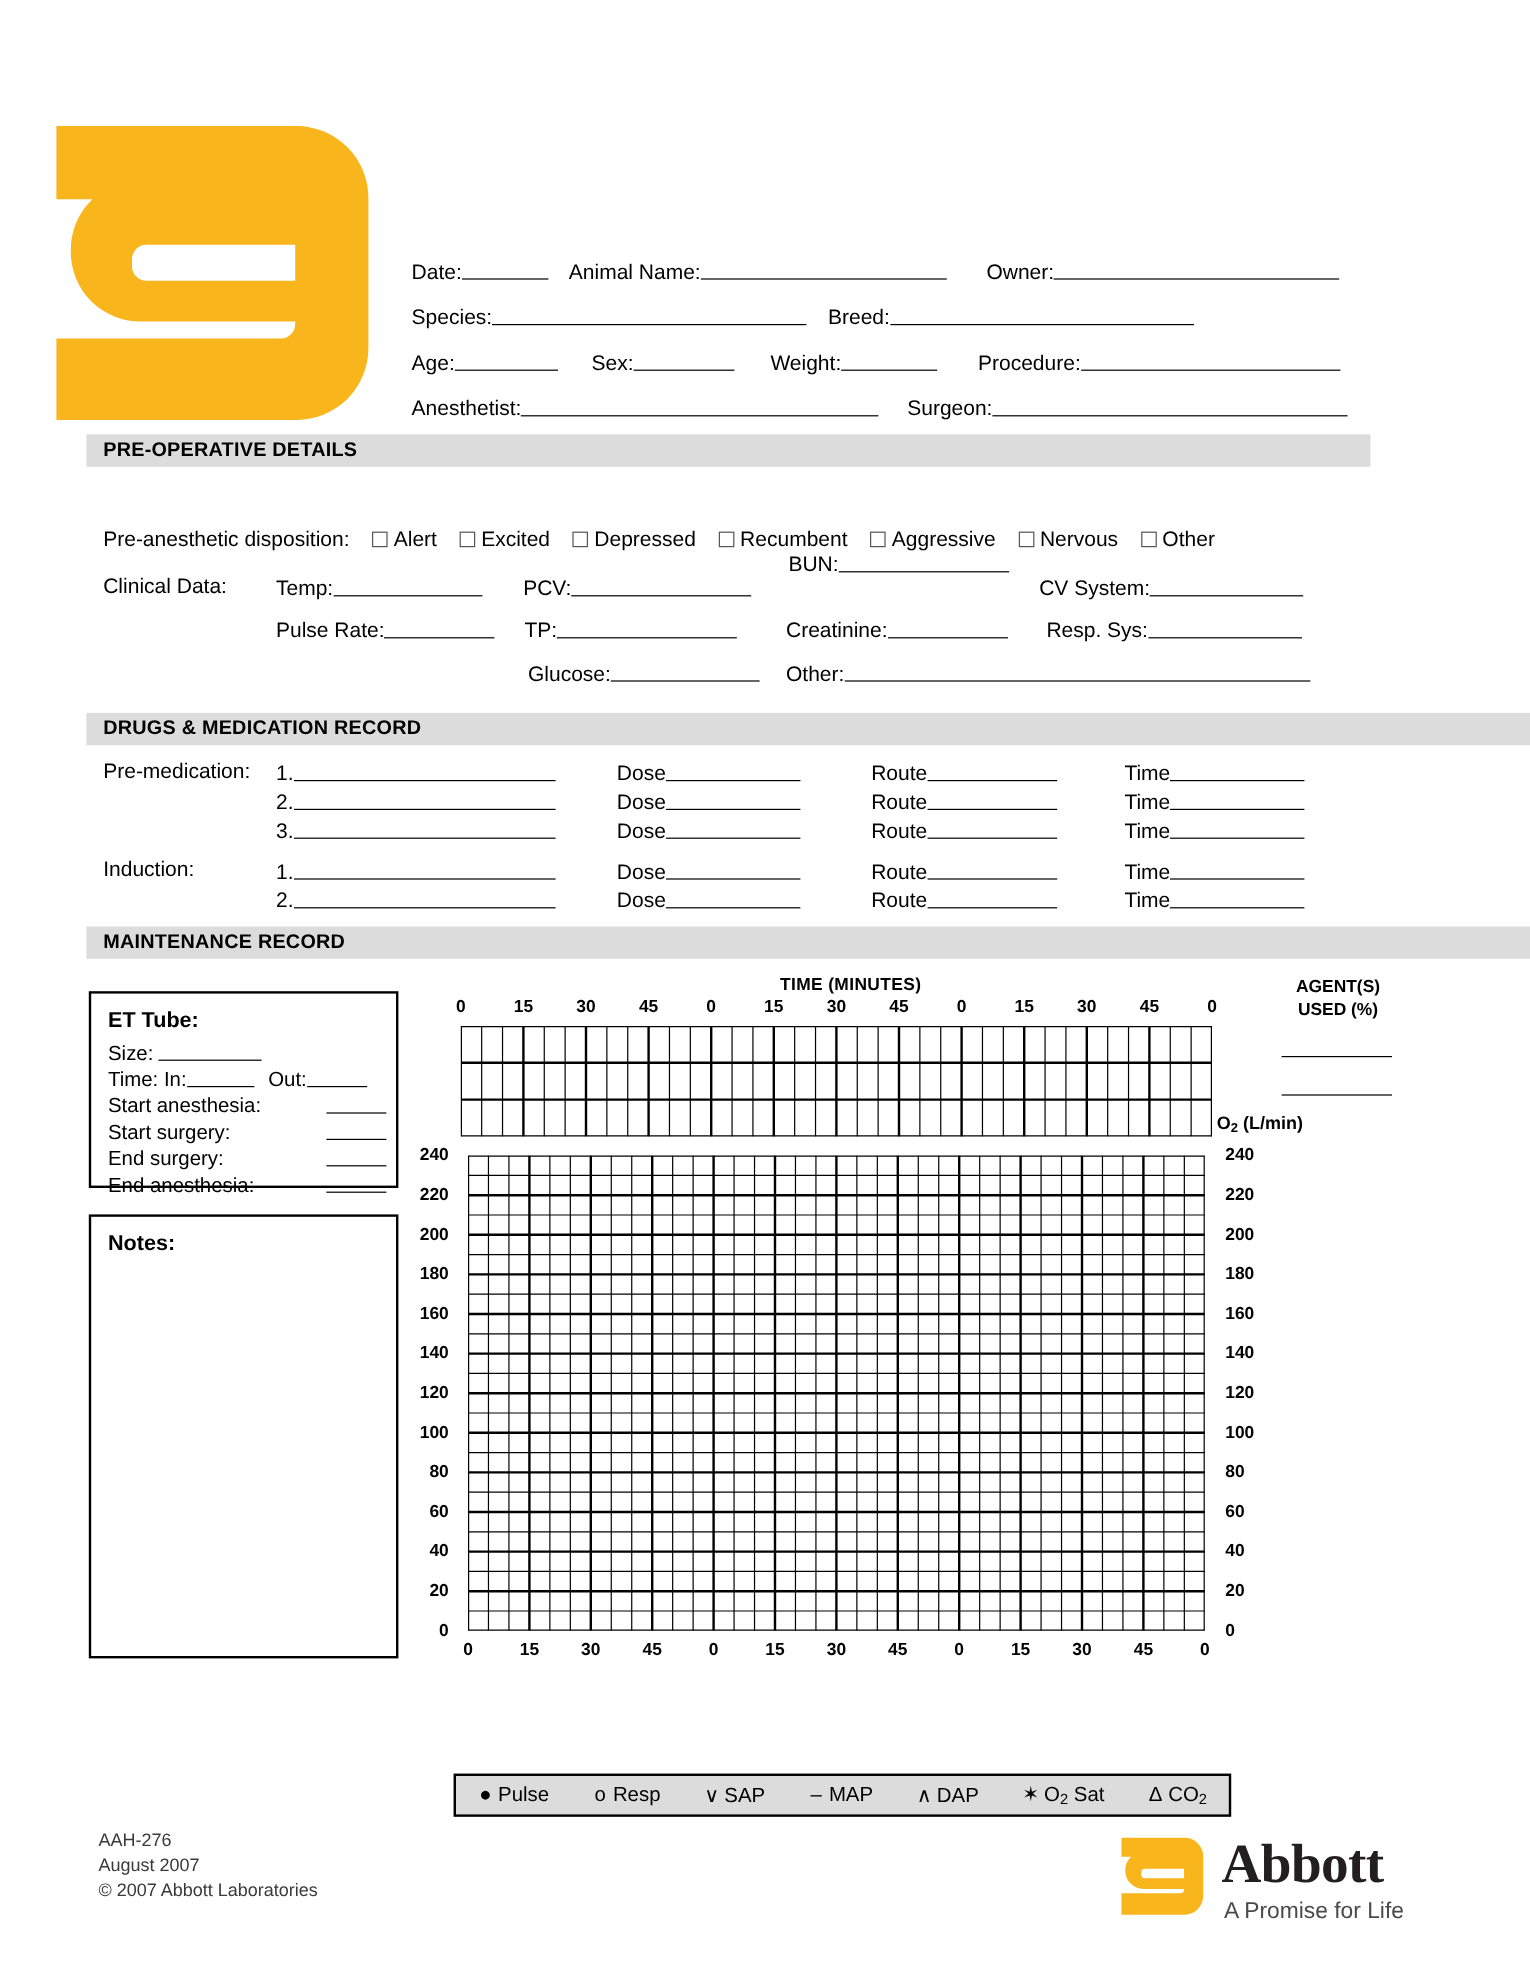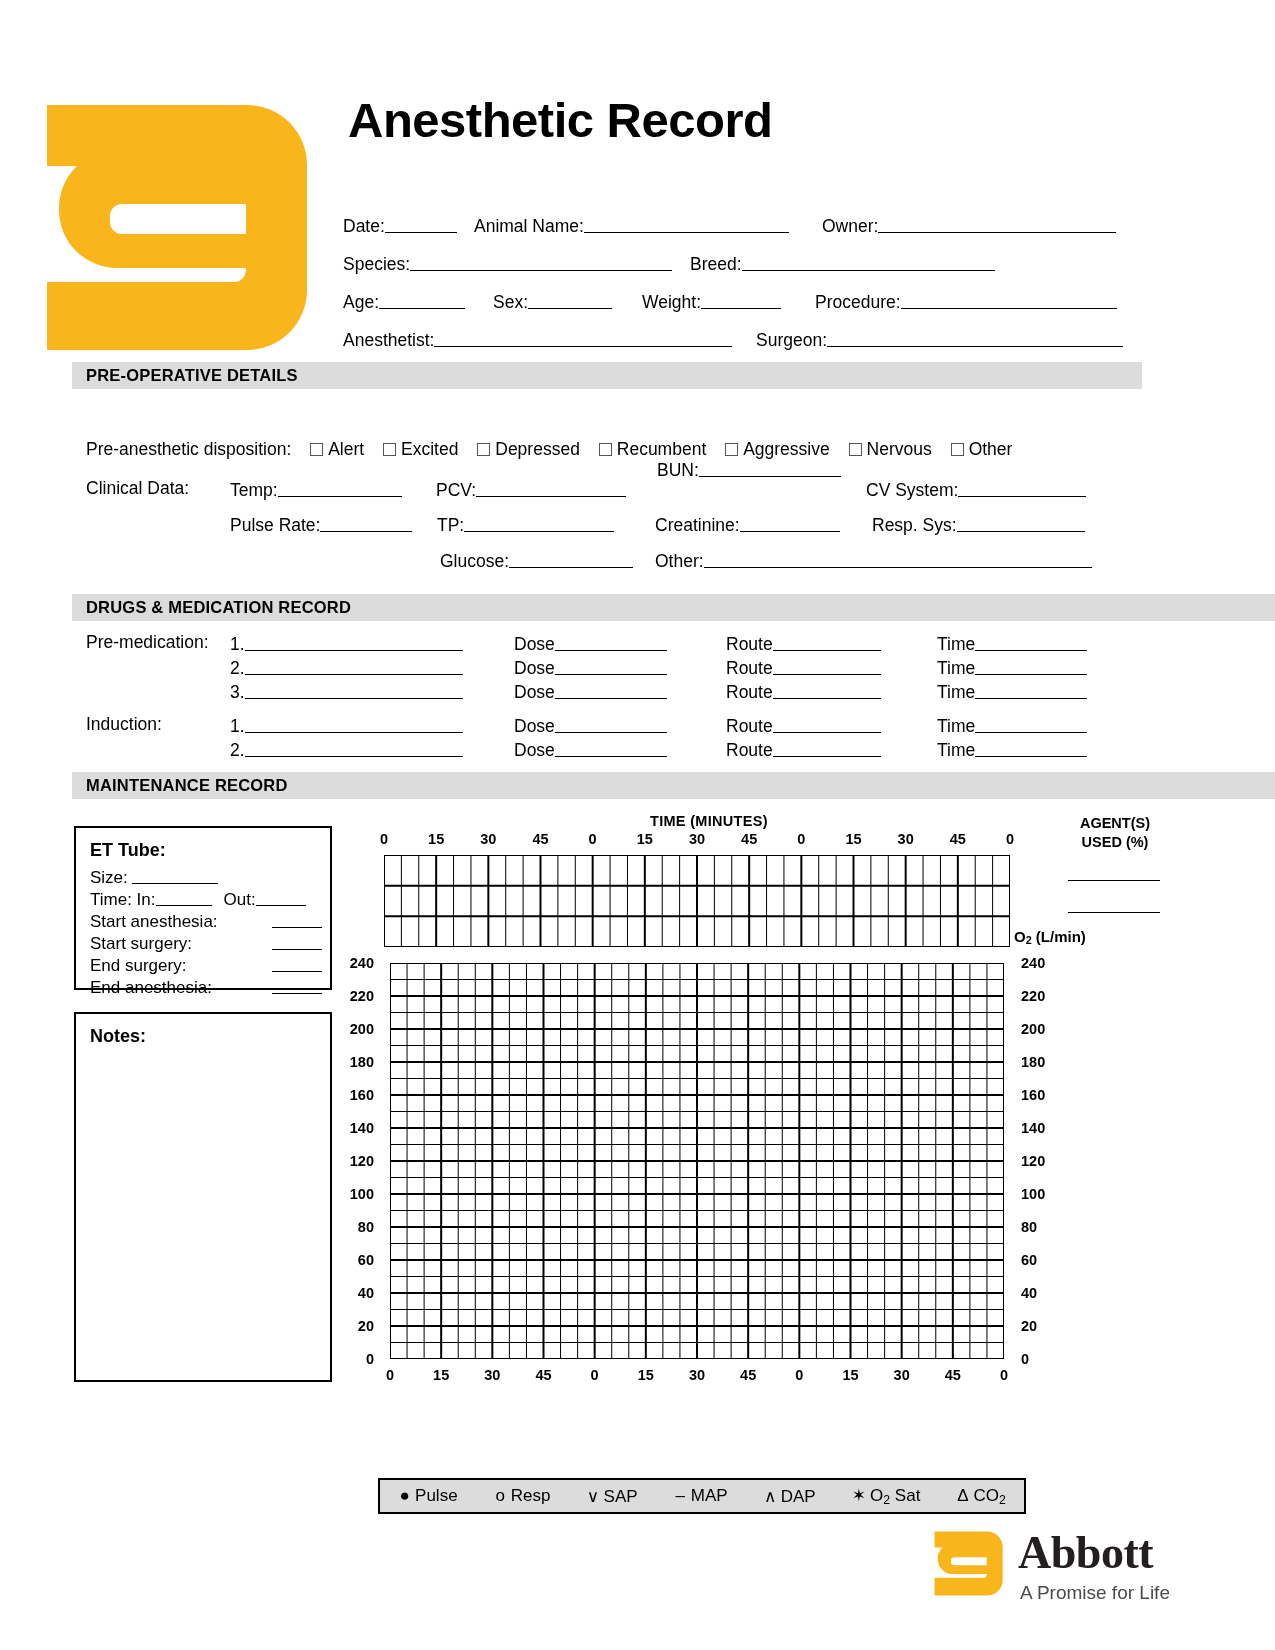--- a/index.html
+++ b/index.html
@@ -180,21 +180,20 @@
 <body>
 
 <div class="page">
 
   <div class="brand-logo">
     <svg viewBox="0 0 290 255" width="290" height="255" aria-hidden="true">
       <path d="M25 5 H225 a60 60 0 0 1 60 60 V190 a60 60 0 0 1 -60 60 H25 V182 H212 a12 12 0 0 0 12 -12 V168 H95 a58 58 0 0 1 -58 -58 V108 a58 58 0 0 1 58 -58 H224 V78 a12 12 0 0 0 -12 -12 H25 Z M224 104 H100 a12 12 0 0 0 -12 12 V122 a12 12 0 0 0 12 12 H224 Z" fill="#F9B51C"></path>
     </svg>
   </div>
 
-  <div class="doc-title">Anesthetic Record</div>
 
 
   <div class="ftxt" style="left:343px; top:216px;text-align:center;">
     <span>Date:</span><span class="ul" style="width:72px"></span>
   </div>
   <div class="ftxt" style="left:474px; top:216px;">
     <span>Animal Name:</span><span class="ul" style="width:205px"></span>
   </div>
   <div class="ftxt" style="left:822px; top:216px;">
     <span>Owner:</span><span class="ul" style="width:238px"></span>
@@ -613,20 +612,25 @@
   <div class="legend" id="legendBox" style="left:378px; top:1478px; width:648px; height:36px;">
       <div class="legend-item"><span class="legend-sym">●</span><span>Pulse</span></div>
       <div class="legend-item"><span class="legend-sym">o</span><span>Resp</span></div>
       <div class="legend-item"><span class="legend-sym">∨</span><span>SAP</span></div>
       <div class="legend-item"><span class="legend-sym">–</span><span>MAP</span></div>
       <div class="legend-item"><span class="legend-sym">∧</span><span>DAP</span></div>
       <div class="legend-item"><span class="legend-sym">✶</span><span>O<sub>2</sub> Sat</span></div>
       <div class="legend-item"><span class="legend-sym">Δ</span><span>CO<sub>2</sub></span></div>
     </div>
 
+  <div class="footer-txt" style="left:82px; top:1523px;">
+    <div>AAH-276</div>
+    <div>August  2007</div>
+    <div>© 2007 Abbott Laboratories</div>
+  </div>
 
   <div class="foot-logo" style="left:928px; top:1530px;">
     <svg viewBox="0 0 290 255" width="76" height="67" aria-hidden="true">
       <path d="M25 5 H225 a60 60 0 0 1 60 60 V190 a60 60 0 0 1 -60 60 H25 V182 H212 a12 12 0 0 0 12 -12 V168 H95 a58 58 0 0 1 -58 -58 V108 a58 58 0 0 1 58 -58 H224 V78 a12 12 0 0 0 -12 -12 H25 Z M224 104 H100 a12 12 0 0 0 -12 12 V122 a12 12 0 0 0 12 12 H224 Z" fill="#F9B51C"></path>
     </svg>
   </div>
   <div class="foot-word" style="left:1018px; top:1526px;">Abbott</div>
   <div class="foot-promise" style="left:1020px; top:1582px;">A Promise for Life</div>
 
 </div>

